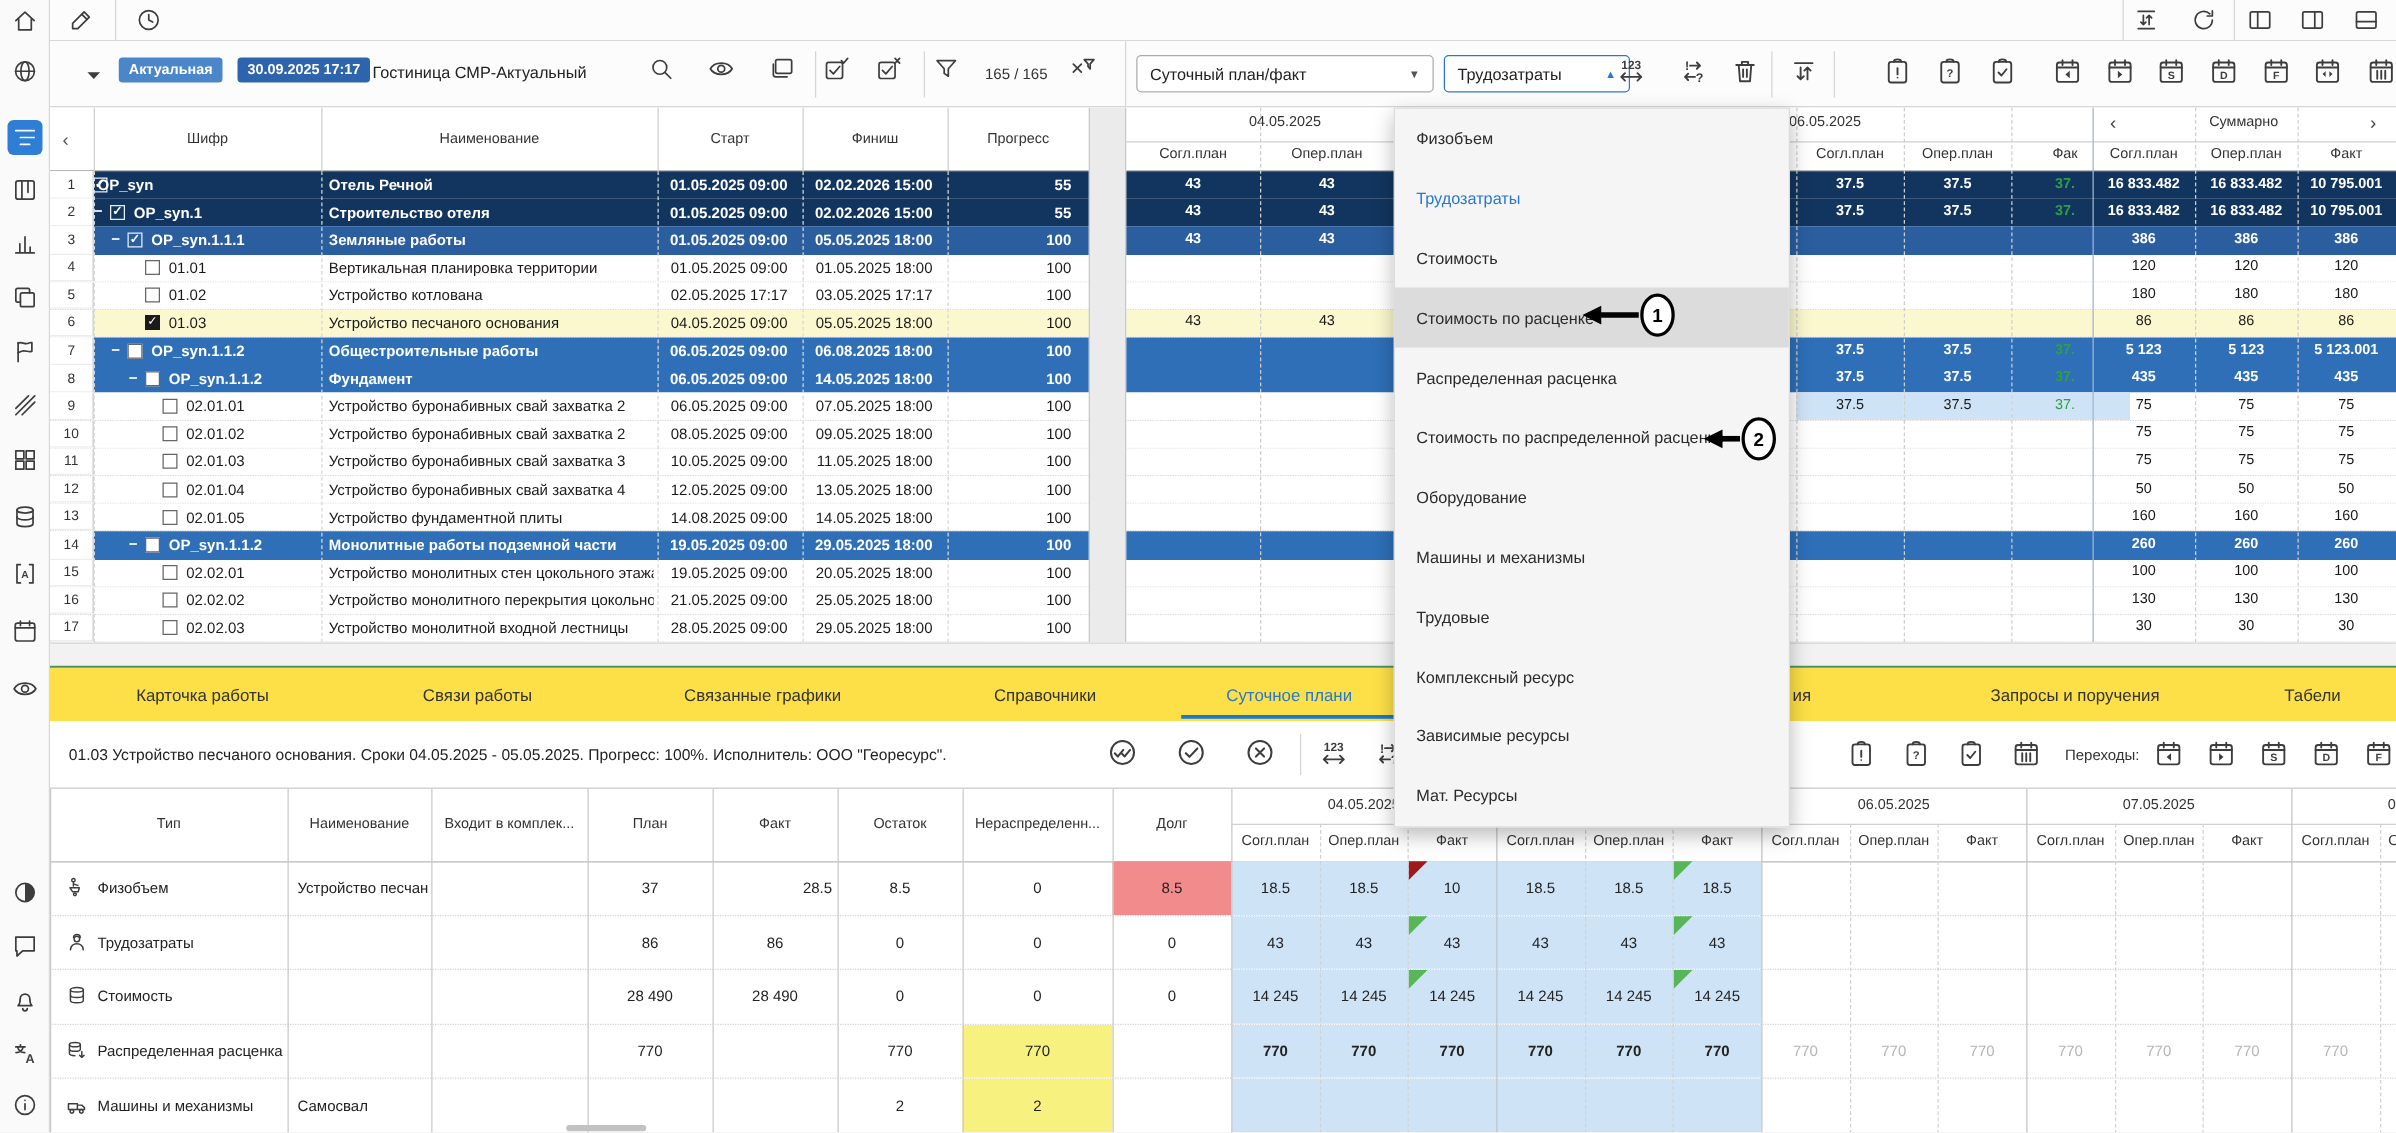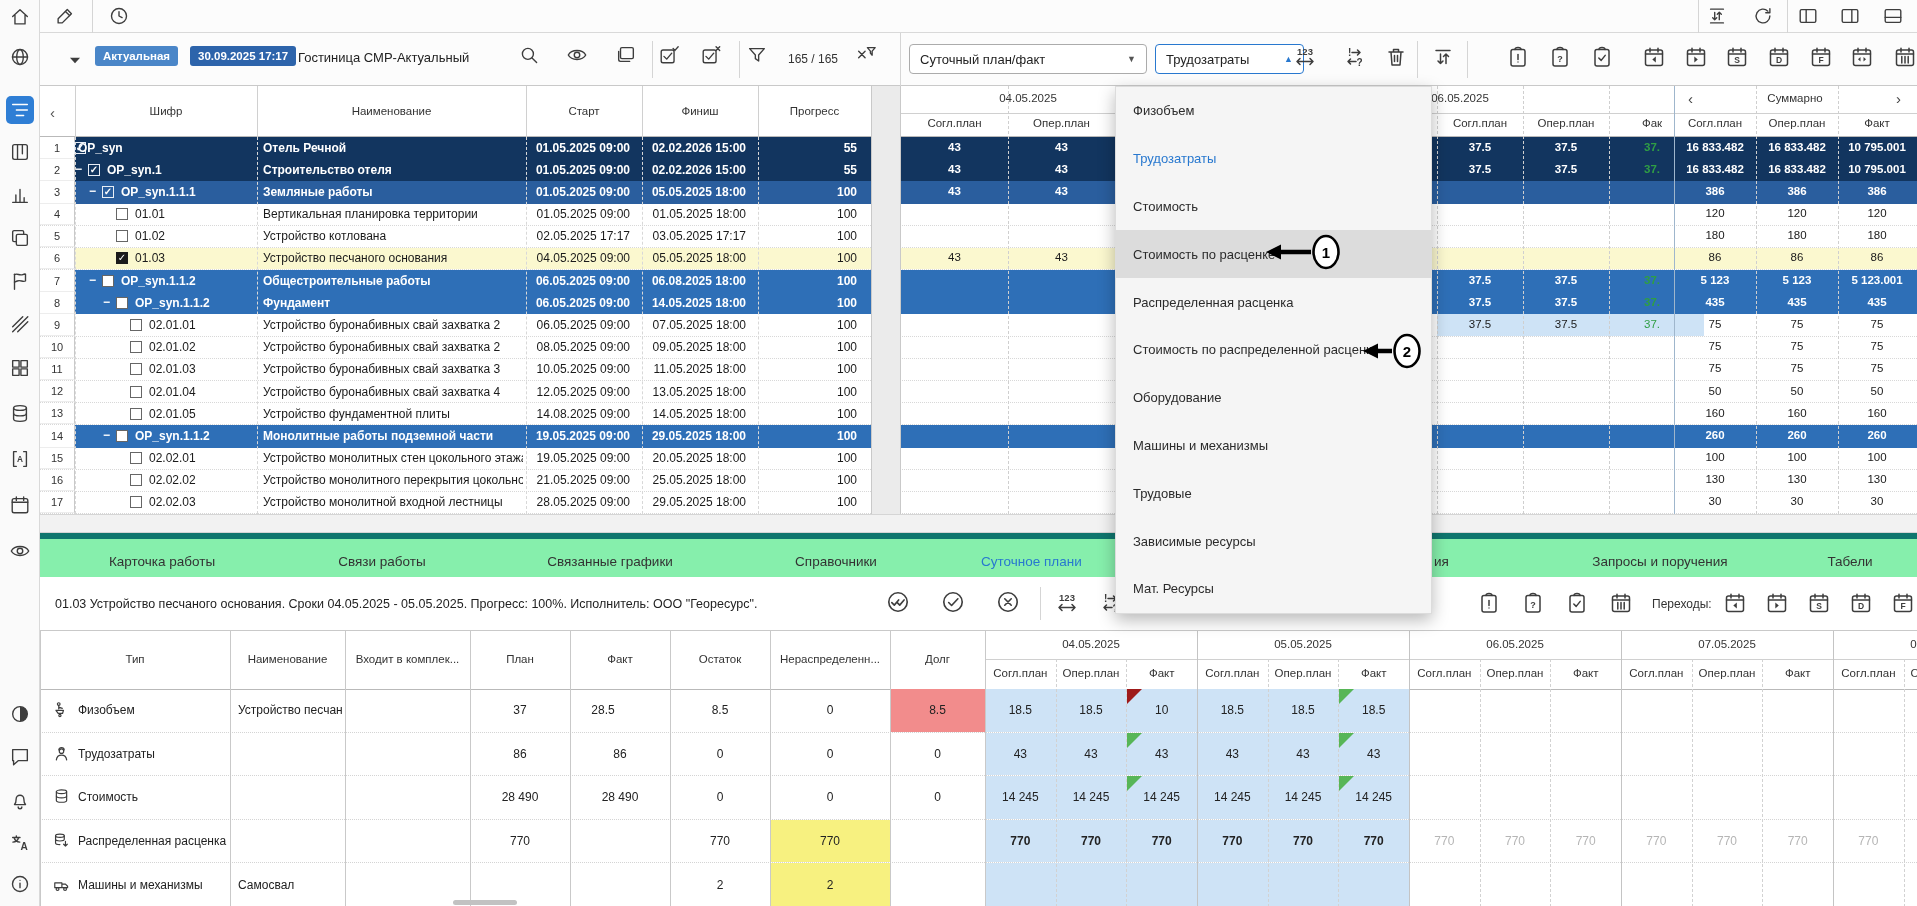--- a/index.html
+++ b/index.html
@@ -39,21 +39,21 @@
   .cb.light { background:transparent; border-color:#e8eef6; color:#fff; }
   .cb.dark  { background:#1b1b1b; border-color:#1b1b1b; color:#fff; }
   .dash { position:absolute; top:50%; margin-top:-8px; font-size:12px; }
   
   #menu { position:absolute; left:1115px; top:86px; width:317px; background:#f5f5f5; border:1px solid #dcdcdc;
           box-shadow:0 6px 16px rgba(0,0,0,0.28); z-index:50; }
   .menu-item { position:relative; height:47.8px; display:flex; align-items:center; padding-left:17px; font-size:13px; color:#2b2b2b; cursor:default; white-space:nowrap;}
   .menu-item.selected { color:#2878cf; }
   .menu-item.hover { background:#dcdcdc; }
   
-  #tabs { position:absolute; left:40px; top:533px; right:0; height:44px; background:#86efac; border-top:6px solid #0f766e; }
+  #tabs { position:absolute; left:40px; top:533px; right:0; height:44px; background:#fde047; border-top:1px solid #0f766e; }
   .tab { position:absolute; top:0; height:44px; display:flex; align-items:center; font-size:13.5px; color:#333; white-space:nowrap; }
   .tab.active { color:#2878cf; }
   #tab-underline { position:absolute; top:38px; height:3px; background:#1976d2; }
   #inforow { position:absolute; left:40px; top:577px; right:0; height:53px; background:#fff; }
   #inforow .txt { position:absolute; left:15px; top:0; height:53px; display:flex; align-items:center; font-size:12.5px; color:#222; }
   
   #bottom-grid { position:absolute; left:40px; top:630px; width:1877px; height:276px; background:#fff; border-top:1px solid #c9c9c9; overflow:hidden;}
   .brow { position:absolute; left:0; width:1877px; border-bottom:1px dotted #d4d4d4; }
   .bval { position:absolute; transform:translateX(-50%); font-size:12px; white-space:nowrap; top:50%; margin-top:-7px; color:#222;}
   .bluecell { position:absolute; top:0; bottom:0; background:#CEE3F6; }
@@ -844,21 +844,21 @@
         <span class="ic abs" style="left:12px;top:50%;margin-top:-10px">
           <svg width="19" height="19" viewBox="0 0 24 24" fill="none" stroke="currentColor" stroke-width="1.5" stroke-linecap="round" stroke-linejoin="round">
             <circle cx="8.5" cy="5.2" r="1.7"></circle>
             <path d="M8.5 7v4.2M8.5 9l4.5 1.5M5 13h9.5l-1.2 4H7.8Z"></path>
             <circle cx="10" cy="19.5" r="1.4"></circle>
           </svg>
         </span>
         <span class="abs" style="left:38px;top:50%;margin-top:-7px;font-size:12px;color:#222;white-space:nowrap">Физобъем</span>
         <span class="abs" style="left:198px;top:50%;margin-top:-7px;font-size:12px;color:#222;white-space:nowrap;width:105px;overflow:hidden">Устройство песчано</span>
         <span class="bval" style="left:480px">37</span>
-        <span class="bval" style="left:563px">28.5</span>
+        <span class="bval" style="left:614px">28.5</span>
         <span class="bval" style="left:680px">8.5</span>
         <span class="bval" style="left:790px">0</span>
         <span class="bval" style="left:897.5px">8.5</span>
         <span class="bval" style="left:980.335px;">18.5</span>
         <span class="bval" style="left:1051.0049999999999px;">18.5</span>
         <span class="bval" style="left:1121.675px;">10</span>
         <div class="flag" style="left:1087.34px;border-top:15px solid #9e1a1a"></div>
         <span class="bval" style="left:1192.345px;">18.5</span>
         <span class="bval" style="left:1263.015px;">18.5</span>
         <span class="bval" style="left:1333.685px;">18.5</span>
@@ -984,20 +984,21 @@
   <div id="menu">
       <div class="menu-item  ">Физобъем</div>
       <div class="menu-item selected ">Трудозатраты</div>
       <div class="menu-item  ">Стоимость</div>
       <div class="menu-item  hover">Стоимость по расценке</div>
       <div class="menu-item  ">Распределенная расценка</div>
       <div class="menu-item  ">Стоимость по распределенной расценке</div>
       <div class="menu-item  ">Оборудование</div>
       <div class="menu-item  ">Машины и механизмы</div>
       <div class="menu-item  ">Трудовые</div>
+      <div class="menu-item  ">Комплексный ресурс</div>
       <div class="menu-item  ">Зависимые ресурсы</div>
       <div class="menu-item  ">Мат. Ресурсы</div>
     </div>
 
   <svg id="annotations" width="1917" height="906">
     <g stroke="#000" fill="none">
       <line x1="1279" y1="252" x2="1311" y2="252" stroke-width="4.5"></line>
       <polygon points="1266,252 1281,244.5 1281,259.5" fill="#000" stroke="none"></polygon>
       <ellipse cx="1326" cy="252" rx="12.5" ry="16" fill="#fff" stroke-width="2.6"></ellipse>
       <text x="1326" y="257.5" text-anchor="middle" font-size="15" font-weight="bold" fill="#000" stroke="none" font-family="Liberation Sans, sans-serif" id="ann1">1</text>

